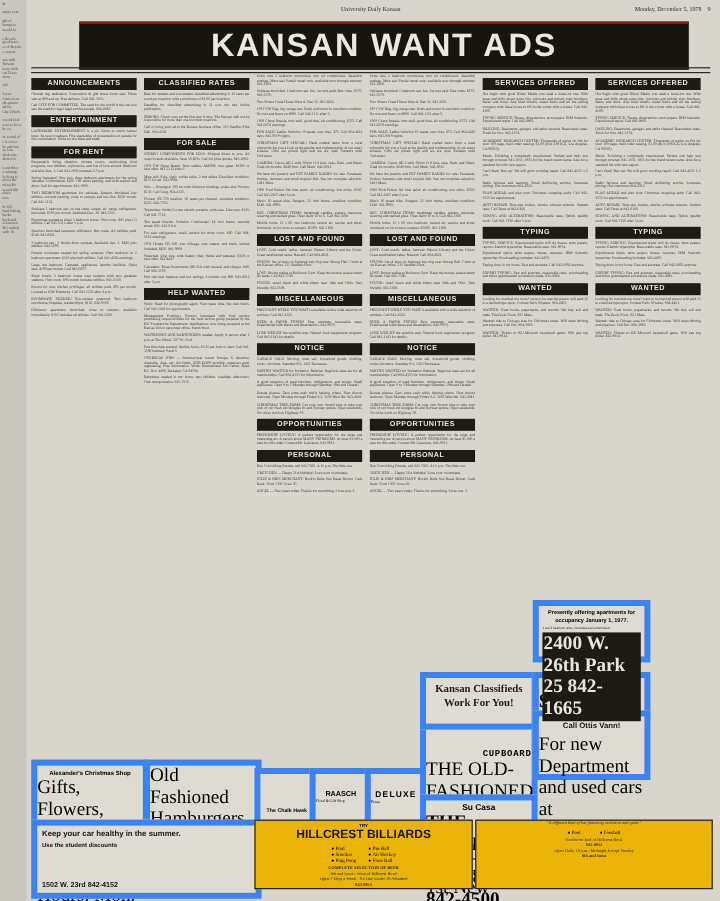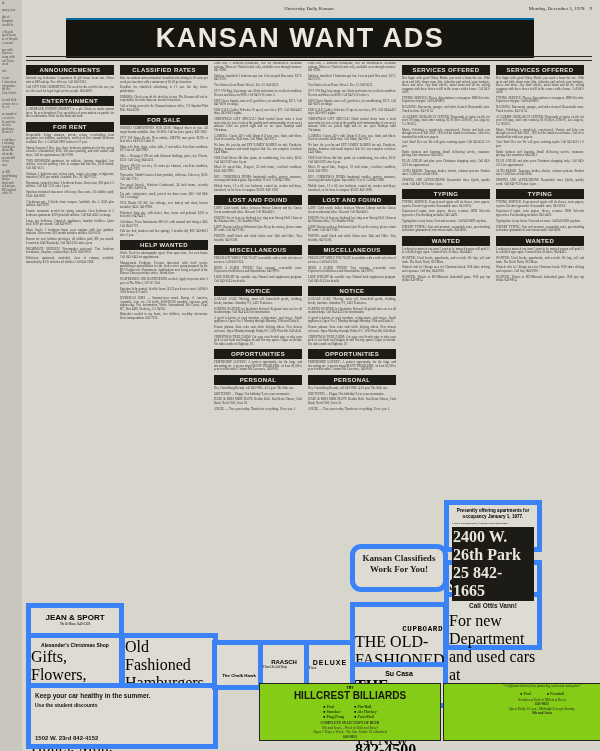--- a/index.html
+++ b/index.html
@@ -5,32 +5,32 @@
   html,body{margin:0;padding:0;background:#8f8d88;}
   body{font-family:"Liberation Serif", serif;}
   #page{position:relative;width:600px;height:751px;background:#cfccc4;overflow:hidden;}
   .paper{position:absolute;left:22px;top:0;width:578px;height:751px;background:#d8d5cd;}
   .leftstrip{position:absolute;left:0;top:0;width:24px;height:751px;background:#c9c6be;border-right:1px solid #9a978f;}
   .leftstrip .ls-txt{font-size:3.2px;line-height:3.6px;color:#4a4843;padding:2px;}
   .hdr{position:absolute;left:26px;top:6px;width:566px;height:10px;font-size:5px;color:#2b2a27;}
   .hdr .c{position:absolute;left:50%;transform:translateX(-50%);}
   .hdr .r{position:absolute;right:0;}
   .hdr .l{position:absolute;left:0;}
-  .banner{position:absolute;left:66px;top:18px;width:468px;height:36px;background:#17150f;border-top:2px solid #0369a1;border-bottom:2px solid #17150f;}
+  .banner{position:absolute;left:66px;top:18px;width:468px;height:36px;background:#17150f;border-top:2px solid #7f1d1d;border-bottom:2px solid #17150f;padding-left:40px;}
   .banner .bt{position:absolute;left:0;top:0;width:100%;height:100%;display:flex;align-items:center;justify-content:center;color:#ebe8e0;font-family:"Liberation Sans",sans-serif;font-weight:bold;font-size:27px;letter-spacing:1.5px;}
   .rules{position:absolute;left:26px;top:56px;width:566px;height:3px;border-top:1px solid #2b2a27;border-bottom:1px solid #2b2a27;}
   .cols{position:absolute;left:26px;top:62px;width:566px;height:620px;}
   .col{position:absolute;top:0;width:88px;height:620px;overflow:hidden;}
   .col:before{content:"";position:absolute;right:-3px;top:0;width:1px;height:100%;background:#b0ada5;}
   .c1{left:0;}.c2{left:94px;}.c3{left:188px;}.c4{left:282px;}.c5{left:376px;}.c6{left:470px;}
   .sechead{background:#1d1b16;color:#e8e5dd;font-family:"Liberation Sans",sans-serif;font-weight:bold;font-size:6px;text-align:center;padding:2px 0;letter-spacing:.4px;margin:3px 0 2px 0;}
   .body{font-size:3.1px;line-height:3.5px;color:#39372f;text-align:justify;}
   .body p{margin:0 0 2.4px 0;}
   .bigad{position:absolute;border:5px solid #3b82f6;background:#dedbd3;}
-  .ba{position:absolute;border:1px solid #24221c;background:#84cc16;overflow:hidden;margin-left:47px;}
+  .ba{position:absolute;border:1px solid #24221c;background:#eab308;overflow:hidden;}
   .ba .tt{font-family:"Liberation Sans",sans-serif;font-weight:bold;color:#17150f;text-align:center;}
   .ba .ss{font-size:3.6px;line-height:4.6px;color:#2f2d27;text-align:center;}
   .sans{font-family:"Liberation Sans",sans-serif;}
   .bold{font-weight:bold;}
   .inv{background:#1d1b16;color:#e8e5dd;}
   .xs{font-size:2.8px;line-height:3.3px;}
   .kcw{font-family:"Liberation Serif",serif;font-size:9px;line-height:11px;font-weight:bold;color:#1d1b16;text-align:center;}
 </style>
 </head>
 <body>
@@ -289,24 +289,20 @@
           <div class="body">
             <p>Looking for married one more? want to be married person will paid 15 to a desired type upon. Contact Paris 50 takes. 864-4461.</p>
             <p>WANTED: Used books, paperbacks, and records. We buy, sell and trade. The Book Nook, 823 Mass.</p>
             <p>Wanted: ride to Chicago area for Christmas break. Will share driving and expenses. Call Jim, 864-3920.</p>
             <p>WANTED: Tickets to KU-Missouri basketball game. Will pay top dollar. 843-9814.</p>
           </div>
         </div>
     </div>
   </div>
 
-  <div class="bigad" style="left:26px;top:603px;width:88px;height:26px;">
-    <div class="tt sans bold" style="font-size:8px;padding-top:5px;text-align:center;">JEAN &amp; SPORT</div>
-    <div class="ss" style="font-size:3.4px;text-align:center;">7th &amp; Mass.  843-3328</div>
-  </div>
 
   <div class="bigad" style="left:26px;top:633px;width:88px;height:46px;">
     <div class="tt sans bold" style="font-size:5px;padding-top:4px;text-align:center;line-height:6px;">Alexander's Christmas Shop</div>
     <div class="ss">Gifts, Flowers, Bath Accessories</div>
     <div class="ss">Holiday Hours: Mon.-Sat. 9-5</div>
 
   </div>
 
   <div class="bigad" style="left:120px;top:633px;width:88px;height:46px;">
     <div class="ss">Old Fashioned Hamburgers</div>
@@ -338,21 +334,21 @@
     <div class="ss bold">15 E. 8th  842-4500</div>
   </div>
 
   <div class="bigad" style="left:350px;top:662px;width:88px;height:36px;">
     <div class="sans bold" style="font-size:7px;text-align:center;padding-top:3px;">Su Casa</div>
     <div class="ss bold">THE MARKET PLACE</div>
     <div class="ss">1st New Hampshire</div>
 
   </div>
 
-  <div class="bigad" style="left:350px;top:544px;width:88px;height:38px;border-radius:11px;">
+  <div class="bigad" style="left:350px;top:560px;width:88px;height:38px;">
     <div class="kcw" style="padding-top:4px;">Kansan Classifieds Work For You!</div>
   </div>
 
   <div class="bigad" style="left:444px;top:560px;width:88px;height:28px;">
     <div class="sans bold" style="font-size:6.5px;text-align:center;padding-top:4px;">HORIZONS HONDA</div>
     <div class="ss bold">Sales, Parts, Service</div>
     <div class="ss bold">1811 W. 6th</div>
     <div class="ss xs">Tues.-Fri. 10-6  Sat. 10-4</div>
   </div>
 

